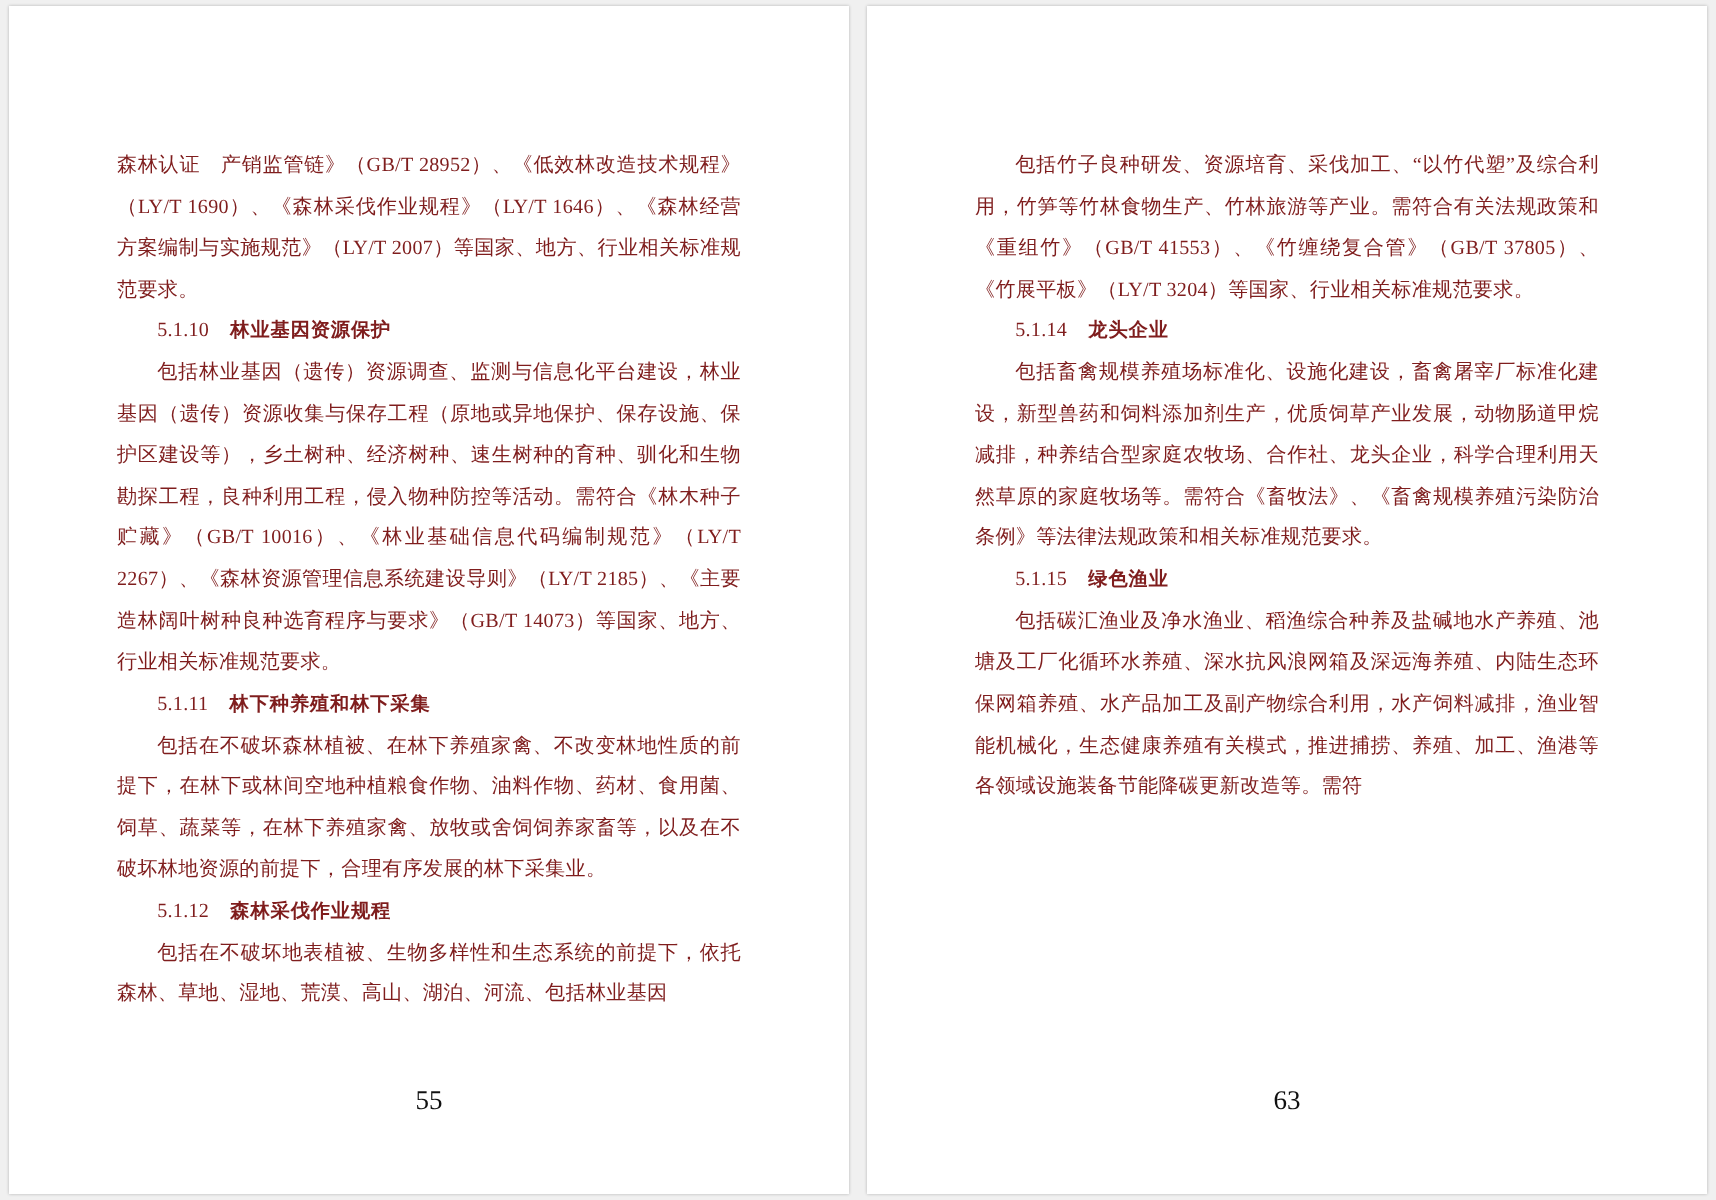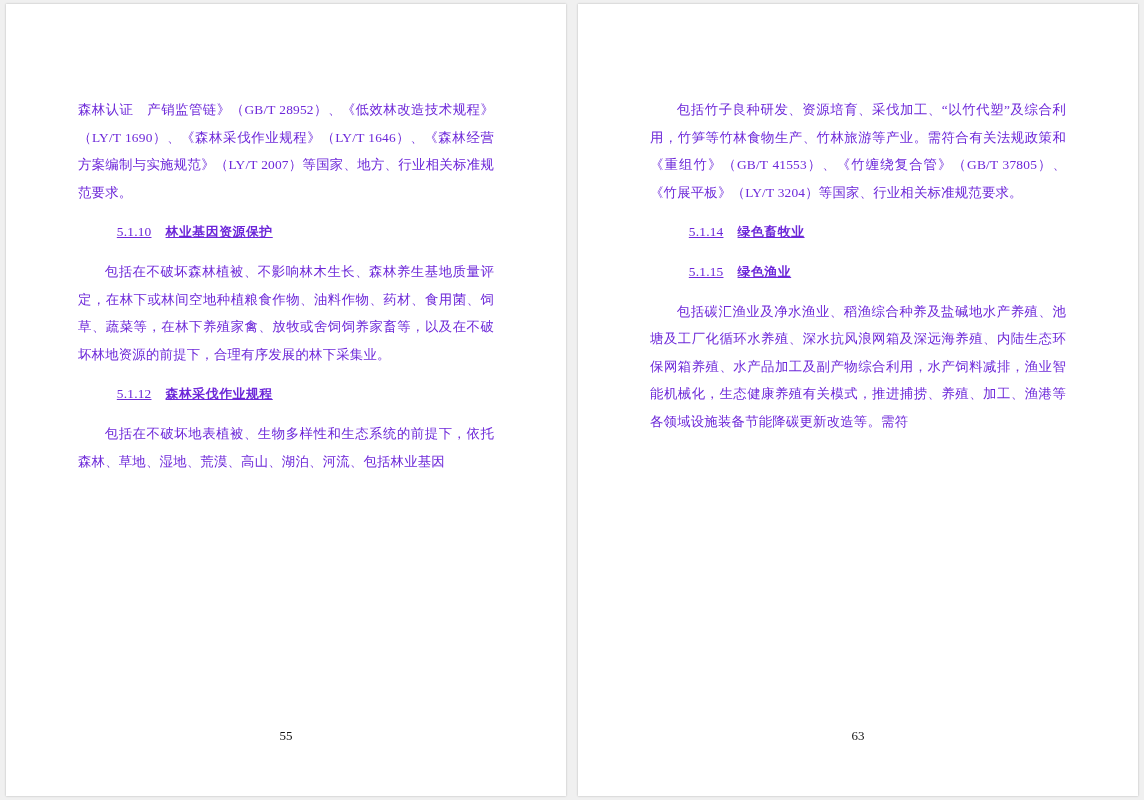--- a/index.html
+++ b/index.html
@@ -30,79 +30,81 @@
     height: 792px;
     background: #ffffff;
     box-shadow: 0 0 2px rgba(0,0,0,0.25);
     box-sizing: border-box;
     position: relative;
     padding: 92px 72px 0 72px;
   }
   .page-body {
     font-size: 13.4px;
     line-height: 2.06;
-    color: #6d28d9;
+    color: #7f1d1d;
     text-align: justify;
     text-justify: inter-ideograph;
     letter-spacing: 0.2px;
   }
   .para {
     margin: 0;
     text-indent: 2em;
   }
   .para.noindent {
     text-indent: 0;
   }
   .heading {
-    margin: 12px;
+    margin: 0;
     text-indent: 2em;
     font-weight: normal;
     font-size: 13.4px;
-    text-decoration: underline;
   }
   .heading .num {
     letter-spacing: 0.2px;
   }
   .heading .title {
     margin-left: 1.1em;
     font-family: "Liberation Sans", "DejaVu Sans", sans-serif;
     font-size: 12.8px;
     font-weight: bold;
     letter-spacing: 0.6px;
   }
   .page-number {
     position: absolute;
     left: 0;
     right: 0;
     bottom: 52px;
     text-align: center;
-    font-size: 13px;
+    font-size: 18px;
     color: #111111;
     font-family: "Liberation Serif", serif;
   }
 </style>
 </head>
 <body>
 
 <div class="viewer">
 
   <div class="page">
     <div class="page-body">
       <p class="para noindent">森林认证　产销监管链》（GB/T 28952）、《低效林改造技术规程》（LY/T 1690）、《森林采伐作业规程》（LY/T 1646）、《森林经营方案编制与实施规范》（LY/T 2007）等国家、地方、行业相关标准规范要求。</p>
       <p class="heading"><span class="num">5.1.10</span><span class="title">林业基因资源保护</span></p>
-      <p class="para">包括在不破坏森林植被、不影响林木生长、森林养生基地质量评定，在林下或林间空地种植粮食作物、油料作物、药材、食用菌、饲草、蔬菜等，在林下养殖家禽、放牧或舍饲饲养家畜等，以及在不破坏林地资源的前提下，合理有序发展的林下采集业。</p>
+      <p class="para">包括林业基因（遗传）资源调查、监测与信息化平台建设，林业基因（遗传）资源收集与保存工程（原地或异地保护、保存设施、保护区建设等），乡土树种、经济树种、速生树种的育种、驯化和生物勘探工程，良种利用工程，侵入物种防控等活动。需符合《林木种子贮藏》（GB/T 10016）、《林业基础信息代码编制规范》（LY/T 2267）、《森林资源管理信息系统建设导则》（LY/T 2185）、《主要造林阔叶树种良种选育程序与要求》（GB/T 14073）等国家、地方、行业相关标准规范要求。</p>
+      <p class="heading"><span class="num">5.1.11</span><span class="title">林下种养殖和林下采集</span></p>
+      <p class="para">包括在不破坏森林植被、在林下养殖家禽、不改变林地性质的前提下，在林下或林间空地种植粮食作物、油料作物、药材、食用菌、饲草、蔬菜等，在林下养殖家禽、放牧或舍饲饲养家畜等，以及在不破坏林地资源的前提下，合理有序发展的林下采集业。</p>
       <p class="heading"><span class="num">5.1.12</span><span class="title">森林采伐作业规程</span></p>
       <p class="para">包括在不破坏地表植被、生物多样性和生态系统的前提下，依托森林、草地、湿地、荒漠、高山、湖泊、河流、包括林业基因</p>
     </div>
     <div class="page-number">55</div>
   </div>
 
   <div class="page">
     <div class="page-body">
       <p class="para">包括竹子良种研发、资源培育、采伐加工、“以竹代塑”及综合利用，竹笋等竹林食物生产、竹林旅游等产业。需符合有关法规政策和《重组竹》（GB/T 41553）、《竹缠绕复合管》（GB/T 37805）、《竹展平板》（LY/T 3204）等国家、行业相关标准规范要求。</p>
-      <p class="heading"><span class="num">5.1.14</span><span class="title">绿色畜牧业</span></p>
+      <p class="heading"><span class="num">5.1.14</span><span class="title">龙头企业</span></p>
+      <p class="para">包括畜禽规模养殖场标准化、设施化建设，畜禽屠宰厂标准化建设，新型兽药和饲料添加剂生产，优质饲草产业发展，动物肠道甲烷减排，种养结合型家庭农牧场、合作社、龙头企业，科学合理利用天然草原的家庭牧场等。需符合《畜牧法》、《畜禽规模养殖污染防治条例》等法律法规政策和相关标准规范要求。</p>
       <p class="heading"><span class="num">5.1.15</span><span class="title">绿色渔业</span></p>
       <p class="para">包括碳汇渔业及净水渔业、稻渔综合种养及盐碱地水产养殖、池塘及工厂化循环水养殖、深水抗风浪网箱及深远海养殖、内陆生态环保网箱养殖、水产品加工及副产物综合利用，水产饲料减排，渔业智能机械化，生态健康养殖有关模式，推进捕捞、养殖、加工、渔港等各领域设施装备节能降碳更新改造等。需符</p>
     </div>
     <div class="page-number">63</div>
   </div>
 
 </div>
 
 </body></html>

